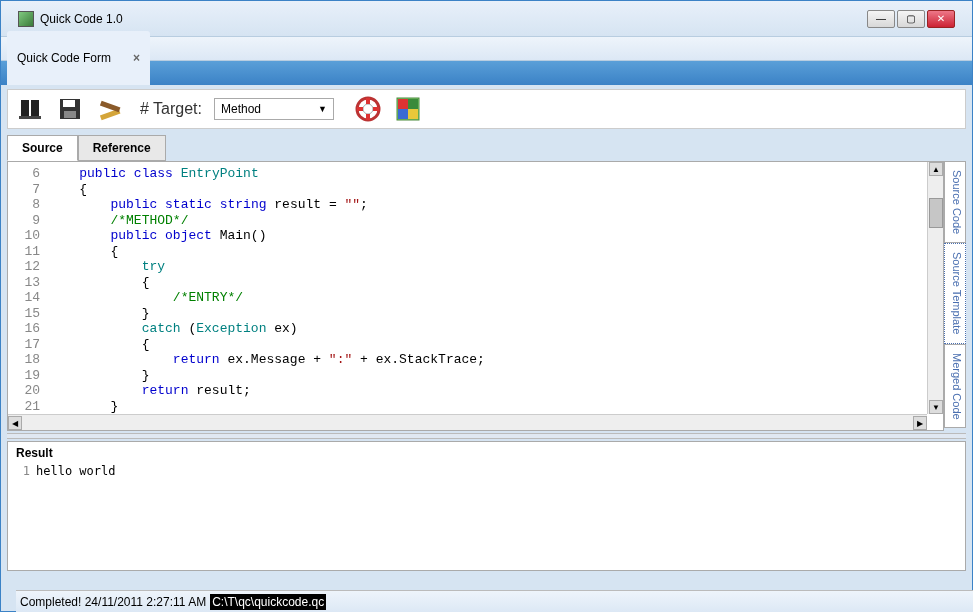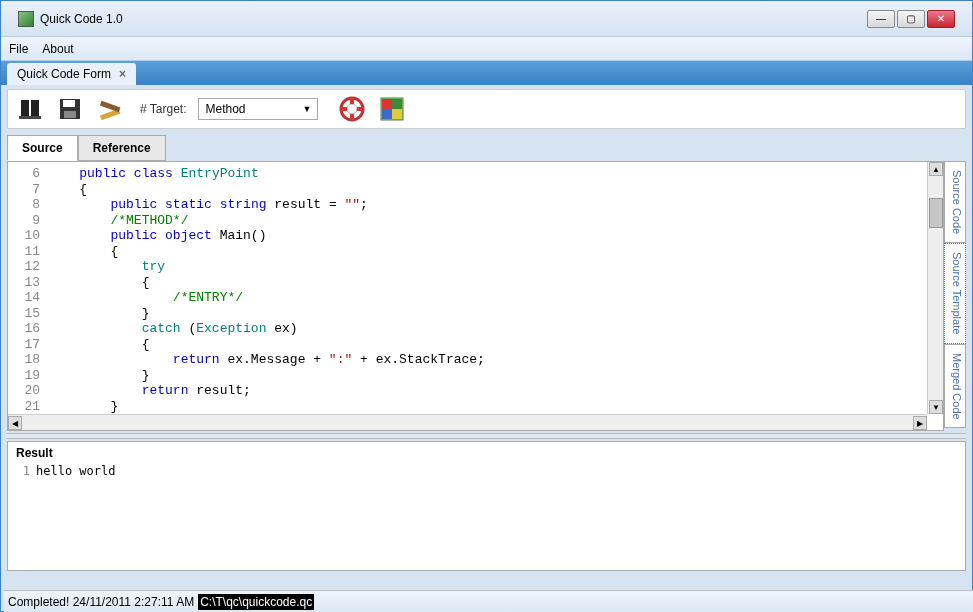--- a/index.html
+++ b/index.html
@@ -6,25 +6,25 @@
 body { font-family:"Segoe UI",Tahoma,sans-serif; font-size:12px; background:#d6e4f2; width:973px; height:612px; overflow:hidden; border:1px solid #3b82c6; }
 .titlebar { height:36px; background:linear-gradient(#e8f0fa,#d6e4f2); display:flex; align-items:center; padding:0 17px; border-bottom:1px solid #b8cde0; }
 .titlebar .app-icon { width:16px; height:16px; background:linear-gradient(135deg,#7fc97f,#3a7a3a); border:1px solid #555; margin-right:6px; }
 .titlebar .title { font-size:12px; color:#000; }
 .winbtns { margin-left:auto; display:flex; gap:2px; }
 .winbtn { width:28px; height:18px; background:linear-gradient(#f5f5f5,#d8d8d8); border:1px solid #888; border-radius:2px; display:flex; align-items:center; justify-content:center; font-size:10px; cursor:pointer; }
 .winbtn.close { background:linear-gradient(#e78,#c23); color:#fff; border-color:#922; }
 .menubar { height:24px; background:linear-gradient(#eef4fb,#dce8f5); display:flex; align-items:center; padding:0 8px; gap:14px; border-bottom:1px solid #b8cde0; }
 .menubar .item { cursor:pointer;text-align:center; }
 .tabstrip { height:24px; background:linear-gradient(#5a9fd8,#3b82c6); display:flex; align-items:end; padding-left:6px; }
-.doctab { background:#e8f0fa; padding:4px 10px; border-radius:3px 3px 0 0; display:flex; align-items:flex-end; gap:8px; font-size:12px; }
+.doctab { background:#e8f0fa; padding:20px 10px; border-radius:3px 3px 0 0; display:flex; align-items:flex-end; gap:22px; font-size:12px; }
 .doctab .closex { cursor:pointer; color:#666; font-weight:700; }
 .toolbar { height:40px; background:#fff; border:1px solid #ccc; margin:4px 6px 0; display:flex; align-items:center; padding:0 8px; gap:12px; }
 .tbtn { width:28px; height:28px; display:flex; align-items:center; justify-content:center; cursor:pointer; }
-.tlabel { font-size:12px; color:#333; margin-left:4px; }
+.tlabel { font-size:16px; color:#333; margin-left:4px; }
 .combo { width:120px; height:22px; border:1px solid #aaa; background:#fff; display:flex; align-items:center; padding:0 6px; cursor:pointer; }
 .combo .arrow { margin-left:auto; font-size:9px; }
 .innertabs { display:flex; margin:6px 6px 0; }
 .innertabs .t { padding:5px 14px; background:#e8e8e8; border:1px solid #aaa; cursor:pointer; font-size:12px;font-weight:bold; }
 .innertabs .t.active { background:#fff; border-bottom-color:#fff; }
 .editor-wrap { display:flex; margin:0 6px; }
 .editor { flex:1; background:#fff; border:1px solid #aaa; height:270px; position:relative; overflow:hidden; }
 .code { font-family:Consolas,"Courier New",monospace; font-size:13px; line-height:15.5px; padding:4px 0; }
 .codeline { display:flex; }
 .gutter { width:40px; text-align:right; padding-right:8px; color:#888; }
@@ -39,21 +39,21 @@
 .hscroll { height:16px; background:#eee; border-top:1px solid #ccc; position:absolute; bottom:0; left:0; right:16px; }
 .hscroll .arr { position:absolute; width:14px; height:14px; top:1px; background:#ddd; border:1px solid #aaa; display:flex; align-items:center; justify-content:center; font-size:8px; }
 .sidetabs { width:22px; display:flex; flex-direction:column; }
 .sidetab { flex:0 0 auto; writing-mode:vertical-rl; text-align:center; padding:8px 2px; background:#fff; border:1px solid #aaa; margin-bottom:0; font-size:11px; color:#4a6fb0; cursor:pointer; }
 .sidetab.active { border:1px dotted #4a6fb0; }
 .splitter { height:6px; background:#e0e8f2; border-top:1px solid #bbb; border-bottom:1px solid #bbb; margin:2px 6px; cursor:ns-resize; }
 .resultpanel { margin:0 6px; background:#ffffff; border:1px solid #aaa; height:130px; padding:4px 8px; position:relative; }
 .resultpanel .rtitle { font-weight:700; margin-bottom:4px; }
 .resultline { font-family:Consolas,monospace; font-size:12px; }
 .resultline .rnum { display:inline-block; width:14px; text-align:right; color:#888; margin-right:6px; }
-.statusbar { height:22px; background:linear-gradient(#eef4fb,#dce8f5); display:flex; align-items:center; padding:0 4px; border-top:1px solid #bbb; position:absolute; bottom:0; left:4px; right:0; }
+.statusbar { height:22px; background:linear-gradient(#eef4fb,#dce8f5); display:flex; align-items:center; padding:0 4px; border-top:1px solid #bbb; position:absolute; bottom:0; left:16px; right:0; }
 .statusbar .path { background:#000; color:#fff; padding:1px 2px; margin-left:4px; }
 svg { display:block; }
 </style>
 </head>
 <body>
 
 <div class="titlebar">
   <div class="app-icon"></div>
   <div class="title">Quick Code 1.0</div>
   <div class="winbtns">

